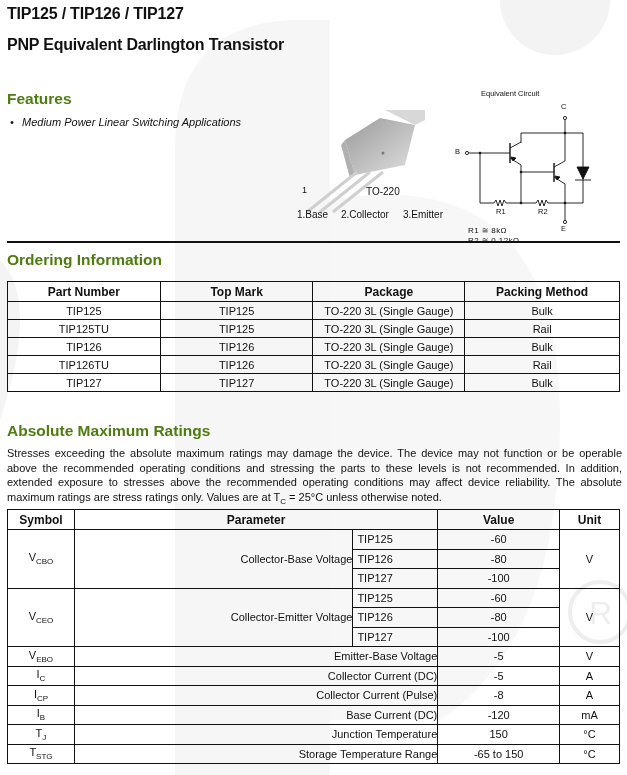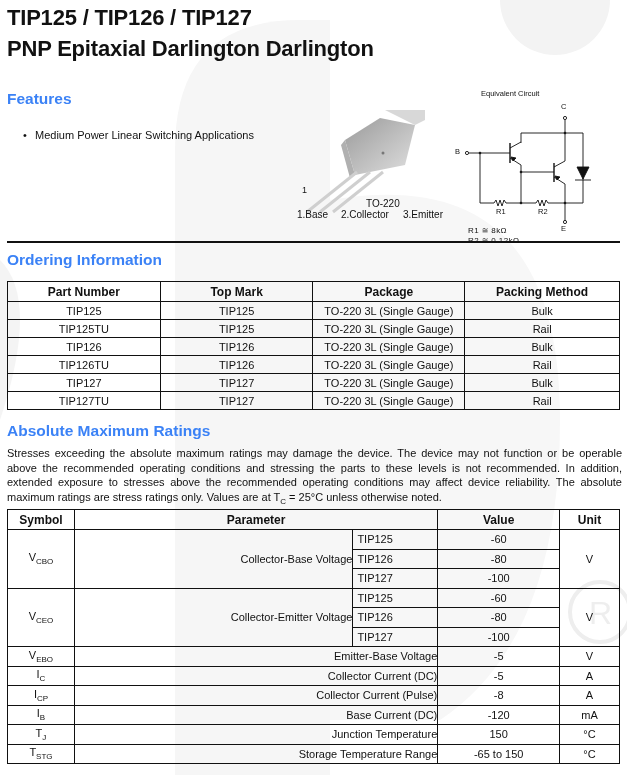--- a/index.html
+++ b/index.html
@@ -4,26 +4,26 @@
 <style>
   html, body { margin:0; padding:0; }
   body {
     width:627px; height:775px; overflow:hidden; position:relative;
     background:#ffffff; color:#111;
     font-family:"Liberation Sans", sans-serif;
   }
   .wm { position:absolute; pointer-events:none; z-index:0; }
   .page { position:absolute; inset:0; z-index:1; }
   .title1, .title2 {
-    position:absolute; left:7px; font-weight:bold; font-size:22px; color:#111; letter-spacing:-0.2px;
+    position:absolute; left:7px; font-weight:bold; font-size:16px; color:#111; letter-spacing:-0.2px;
   }
   .title1 { top:5px; }
   .title2 { top:36px; }
-  .h2 { position:absolute; left:7px; font-weight:bold; font-size:15.5px; color:#3b82f6; }
-  .features-list { position:absolute; left:7px; top:111px; font-size:11px; line-height:16px; margin:16px; padding:0; list-style:none; }
+  .h2 { position:absolute; left:7px; font-weight:bold; font-size:15.5px; color:#4d7c0f; }
+  .features-list { position:absolute; left:7px; top:111px; font-size:11px; line-height:16px; margin:3px; padding:0; list-style:none;font-style:italic; }
   .features-list li { padding-left:12px; position:relative; }
   .features-list li::before { content:"•"; position:absolute; left:0; top:0; }
   .pkg { position:absolute; left:295px; top:100px; width:160px; height:130px; }
   .pkg-label { position:absolute; font-size:10px; }
   .circuit { position:absolute; left:450px; top:85px; width:177px; height:165px; }
   .rule { position:absolute; left:7px; width:613px; height:1.5px; background:#111; top:241px; }
   table { border-collapse:collapse; position:absolute; font-size:11px; }
   table td, table th { border:1px solid #111; padding:0; text-align:center; height:17px; }
   .ord { left:7px; top:281px; width:613px; }
   .ord th { font-size:12px; font-weight:bold; height:19px; }
@@ -42,21 +42,21 @@
   <path d="M175 775 L175 150 Q175 20 300 20 L330 20 L330 775 Z" fill="#f6f6f6"></path>
   <path d="M0 420 Q40 300 0 260 Z" fill="#f4f4f4"></path>
   <path d="M330 200 Q560 160 560 420 Q560 640 440 720 L330 720 Z" fill="#f7f7f7"></path>
   <circle cx="555" cy="0" r="55" fill="#f3f3f3"></circle>
   <circle cx="600" cy="612" r="30" fill="none" stroke="#eeeeee" stroke-width="4"></circle>
   <text x="589" y="624" font-size="32" fill="#eeeeee" font-family="Liberation Sans, sans-serif">R</text>
 </svg>
 
 <div class="page">
   <div class="title1">TIP125 / TIP126 / TIP127</div>
-  <div class="title2">PNP Epitaxial Darlington Darlington</div>
+  <div class="title2">PNP Equivalent Darlington Transistor</div>
 
   <div class="h2" style="top:90px;">Features</div>
   <ul class="features-list">
     <li>Medium Power Linear Switching Applications</li>
   </ul>
 
   <div class="pkg">
     <svg width="160" height="130">
       <defs>
         <linearGradient id="g1" x1="0" y1="0" x2="1" y2="1">
@@ -66,21 +66,21 @@
       </defs>
       <polygon points="90,10 130,10 130,20 120,25" fill="#d8d8d8"></polygon>
       <polygon points="50,40 85,18 120,25 110,65 60,75" fill="url(#g1)"></polygon>
       <polygon points="50,40 60,75 55,78 46,45" fill="#b0b0b0"></polygon>
       <line x1="62" y1="72" x2="12" y2="112" stroke="#cfcfcf" stroke-width="3"></line>
       <line x1="75" y1="72" x2="25" y2="112" stroke="#cfcfcf" stroke-width="3"></line>
       <line x1="88" y1="72" x2="38" y2="112" stroke="#cfcfcf" stroke-width="3"></line>
       <circle cx="88" cy="53" r="1.5" fill="#777"></circle>
     </svg>
     <div class="pkg-label" style="left:7px;top:85px;font-size:9px;">1</div>
-    <div class="pkg-label" style="left:71px;top:98px;">TO-220</div>
+    <div class="pkg-label" style="left:71px;top:86px;">TO-220</div>
   </div>
   <div class="pkg-label" style="left:297px;top:209px;">1.Base</div>
   <div class="pkg-label" style="left:341px;top:209px;">2.Collector</div>
   <div class="pkg-label" style="left:403px;top:209px;text-align:center;">3.Emitter</div>
 
   <div class="circuit">
     <div style="position:absolute;left:31px;top:4px;font-size:7.5px;">Equivalent Circuit</div>
     <div style="position:absolute;left:111px;top:17px;font-size:7.5px;">C</div>
     <div style="position:absolute;left:5px;top:62px;font-size:7.5px;">B</div>
     <div style="position:absolute;left:111px;top:139px;font-size:7.5px;">E</div>
@@ -174,26 +174,20 @@
           <td>TIP126</td>
           <td>TO-220 3L (Single Gauge)</td>
           <td>Rail</td>
         </tr>
       <tr>
           <td>TIP127</td>
           <td>TIP127</td>
           <td>TO-220 3L (Single Gauge)</td>
           <td>Bulk</td>
         </tr>
-      <tr>
-          <td>TIP127TU</td>
-          <td>TIP127</td>
-          <td>TO-220 3L (Single Gauge)</td>
-          <td>Rail</td>
-        </tr>
     </tbody>
   </table>
 
   <div class="h2" style="top:422px;">Absolute Maximum Ratings</div>
   <div class="amr-text"><span>Stresses exceeding the absolute maximum ratings may damage the device. The device may not function or be opera­ble above the recommended operating conditions and stressing the parts to these levels is not recommended. In addi­tion, extended exposure to stresses above the recommended operating conditions may affect device reliability. The absolute maximum ratings are stress ratings only. Values are at T</span><sub style="font-size:8px;">C</sub><span> = 25°C unless otherwise noted.</span></div>
 
   <table class="amr">
     <colgroup>
         <col style="width:67px">
         <col style="width:279px">

